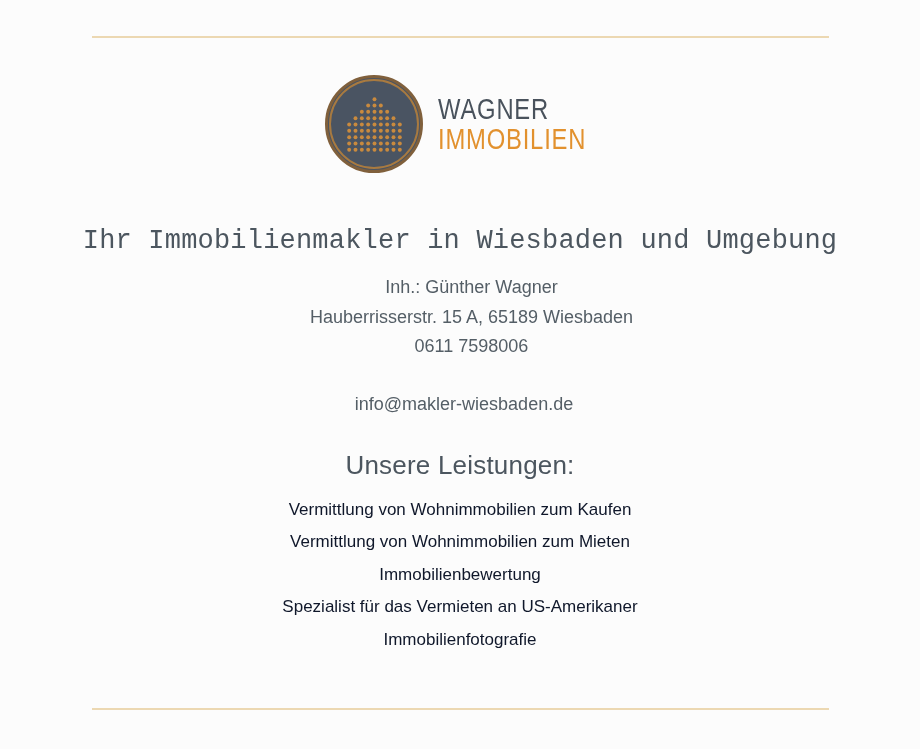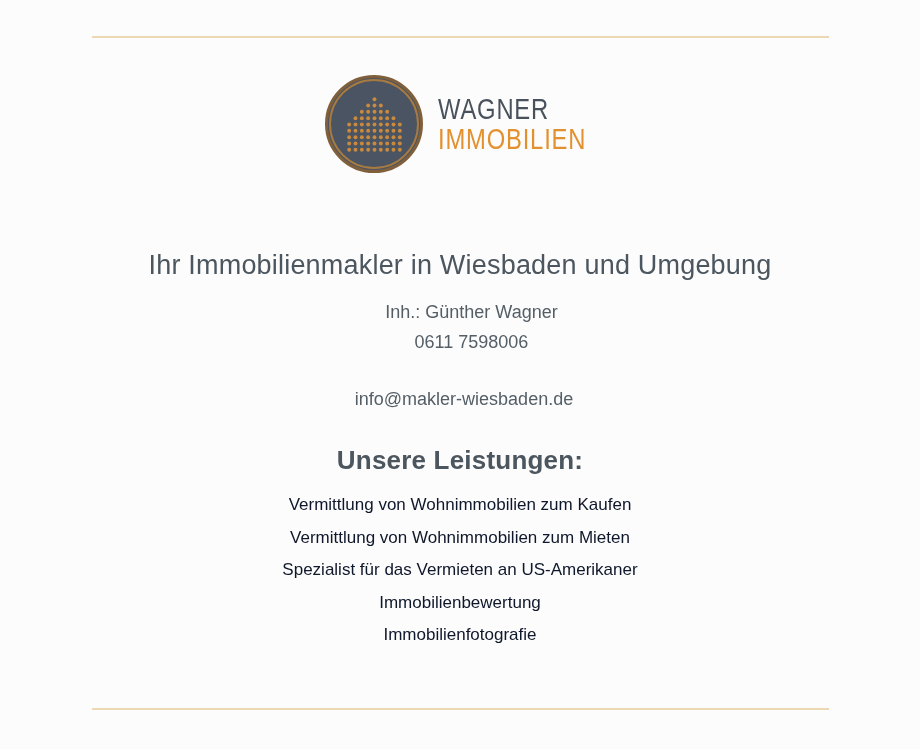--- a/index.html
+++ b/index.html
@@ -70,25 +70,26 @@
     letter-spacing: 1px;
     line-height: 30px;
     transform: scaleX(0.82);
     transform-origin: left center;
     white-space: nowrap;
   }
   .brand-top { color: var(--brand-gray); }
   .brand-bottom { color: var(--brand-orange); }
 
   .page-title {
-    margin-top: 77px;
+    margin-top: 53px;
     font-size: 27px;
     font-weight: 500;
     color: var(--ink-dark);
     letter-spacing: 0.2px;
+    font-family: Liberation Mono, monospace;
   }
 
   .contact-block {
     margin-top: 17px;
     font-size: 18px;
     line-height: 29.5px;
     color: var(--ink-body);
     padding-left: 23px;
   }
 
@@ -96,21 +97,21 @@
     margin-top: 27px;
     font-size: 18px;
     line-height: 30px;
     color: var(--ink-body);
   }
   .online-block .link { text-decoration: none; color: var(--ink-body); cursor: pointer; padding-left: 8px; }
 
   .services-heading {
     margin-top: 31px;
     font-size: 26px;
-    font-weight: 700;
+    font-weight: 400;
     color: var(--ink-dark);
     letter-spacing: 0.2px;
   }
   .services-list {
     margin-top: 13px;
     font-size: 17px;
     line-height: 32.6px;
     color: #0f172a;
     list-style: none;
   }
@@ -192,32 +193,33 @@
     <div class="logo-text">
       <div class="brand-line brand-top">WAGNER</div>
       <div class="brand-line brand-bottom">IMMOBILIEN</div>
     </div>
   </div>
 
   <h1 class="page-title">Ihr Immobilienmakler in Wiesbaden und Umgebung</h1>
 
   <div class="contact-block">
     <div>Inh.: Günther Wagner</div>
+    <div>Hauberrisserstr. 15 A, 65189 Wiesbaden</div>
     <div>0611 7598006</div>
   </div>
 
   <div class="online-block">
     <div class="link">info@makler-wiesbaden.de</div>
   </div>
 
   <h2 class="services-heading">Unsere Leistungen:</h2>
 
   <ul class="services-list">
     <li>Vermittlung von Wohnimmobilien zum Kaufen</li>
     <li>Vermittlung von Wohnimmobilien zum Mieten</li>
+    <li>Immobilienbewertung</li>
     <li>Spezialist für das Vermieten an US-Amerikaner</li>
-    <li>Immobilienbewertung</li>
     <li>Immobilienfotografie</li>
   </ul>
 
 </div>
 
 <div class="rule rule-bottom"></div>
 
 </body></html>

